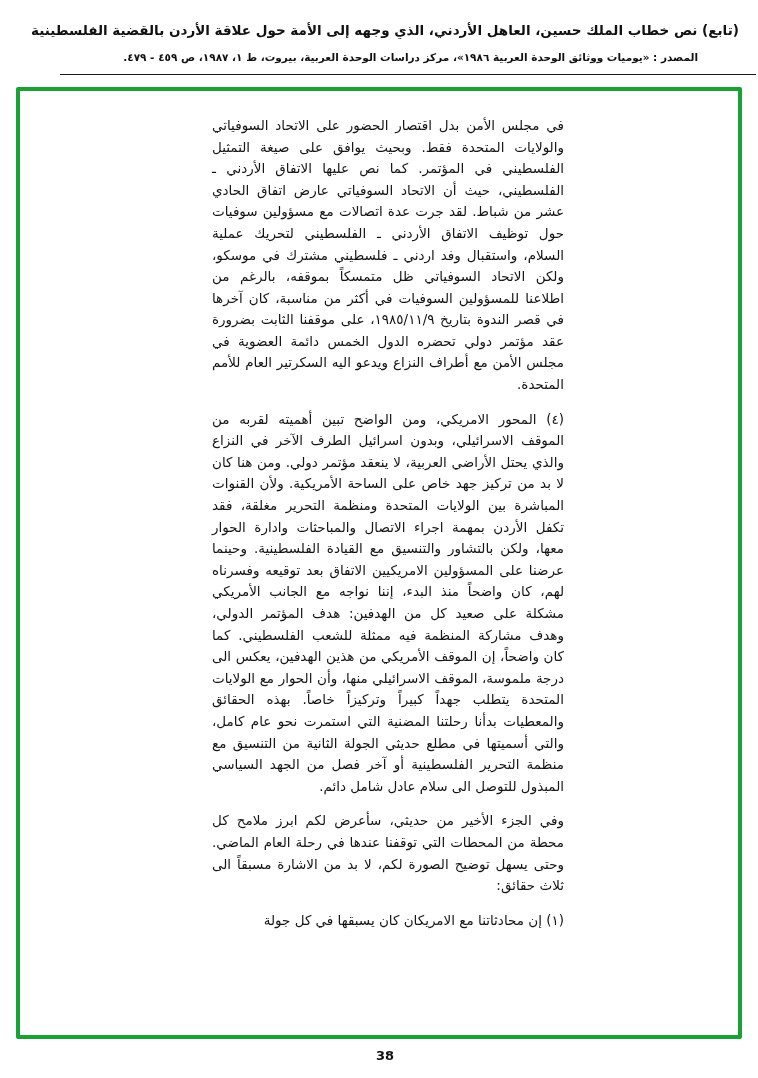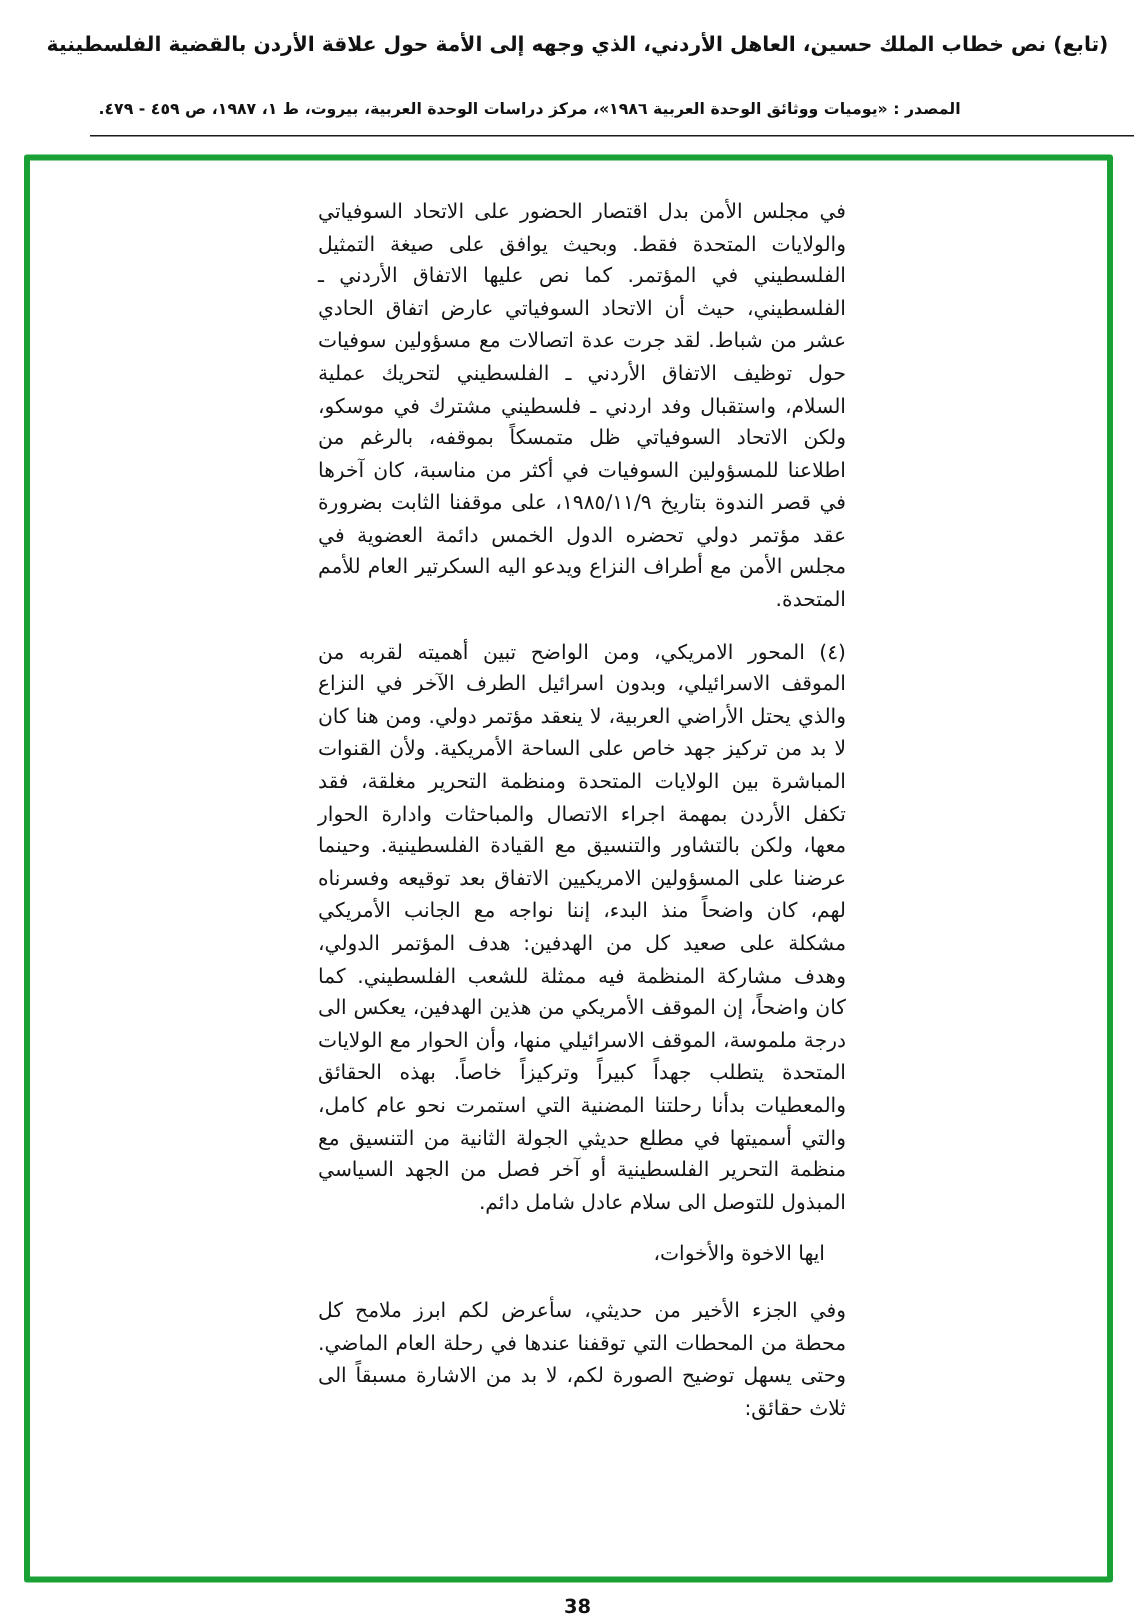--- a/index.html
+++ b/index.html
@@ -23,24 +23,24 @@
     text-align:center;
   }
   .doc-title{
     margin:0;
     font-size:13.5px;
     font-weight:bold;
     line-height:1.5;
   }
   .doc-source{
     direction:rtl;
-    text-align:center;
+    text-align:right;
     font-size:10.5px;
     font-weight:bold;
-    margin:26px 60px 0 8px;
+    margin:10px 60px 0 8px;
     line-height:1.4;
   }
   .header-divider{
     border:none;
     border-top:1.5px solid #1a1a1a;
     margin:9px 2px 0 60px;
   }
   .green-frame{
     margin:12px 16px 0 16px;
     height:952px;
@@ -84,18 +84,18 @@
 </header>
 
 <div class="doc-source">المصدر :  «يوميات ووثائق الوحدة العربية ١٩٨٦»، مركز دراسات الوحدة العربية، بيروت، ط ١، ١٩٨٧، ص ٤٥٩ - ٤٧٩.</div>
 
 <hr class="header-divider">
 
 <div class="green-frame">
   <div class="text-column">
     <p>في مجلس الأمن بدل اقتصار الحضور على الاتحاد السوفياتي والولايات المتحدة فقط. وبحيث يوافق على صيغة التمثيل الفلسطيني في المؤتمر. كما نص عليها الاتفاق الأردني ـ الفلسطيني، حيث أن الاتحاد السوفياتي عارض اتفاق الحادي عشر من شباط. لقد جرت عدة اتصالات مع مسؤولين سوفيات حول توظيف الاتفاق الأردني ـ الفلسطيني لتحريك عملية السلام، واستقبال وفد اردني ـ فلسطيني مشترك في موسكو، ولكن الاتحاد السوفياتي ظل متمسكاً بموقفه، بالرغم من اطلاعنا للمسؤولين السوفيات في أكثر من مناسبة، كان آخرها في قصر الندوة بتاريخ ١٩٨٥/١١/٩، على موقفنا الثابت بضرورة عقد مؤتمر دولي تحضره الدول الخمس دائمة العضوية في مجلس الأمن مع أطراف النزاع ويدعو اليه السكرتير العام للأمم المتحدة.</p>
     <p>(٤) المحور الامريكي، ومن الواضح تبين أهميته لقربه من الموقف الاسرائيلي، وبدون اسرائيل الطرف الآخر في النزاع والذي يحتل الأراضي العربية، لا ينعقد مؤتمر دولي. ومن هنا كان لا بد من تركيز جهد خاص على الساحة الأمريكية. ولأن القنوات المباشرة بين الولايات المتحدة ومنظمة التحرير مغلقة، فقد تكفل الأردن بمهمة اجراء الاتصال والمباحثات وادارة الحوار معها، ولكن بالتشاور والتنسيق مع القيادة الفلسطينية. وحينما عرضنا على المسؤولين الامريكيين الاتفاق بعد توقيعه وفسرناه لهم، كان واضحاً منذ البدء، إننا نواجه مع الجانب الأمريكي مشكلة على صعيد كل من الهدفين: هدف المؤتمر الدولي، وهدف مشاركة المنظمة فيه ممثلة للشعب الفلسطيني. كما كان واضحاً، إن الموقف الأمريكي من هذين الهدفين، يعكس الى درجة ملموسة، الموقف الاسرائيلي منها، وأن الحوار مع الولايات المتحدة يتطلب جهداً كبيراً وتركيزاً خاصاً. بهذه الحقائق والمعطيات بدأنا رحلتنا المضنية التي استمرت نحو عام كامل، والتي أسميتها في مطلع حديثي الجولة الثانية من التنسيق مع منظمة التحرير الفلسطينية أو آخر فصل من الجهد السياسي المبذول للتوصل الى سلام عادل شامل دائم.</p>
-    <p class="salutation">ايها الاخوة والأخوات،</p>
     <p>وفي الجزء الأخير من حديثي، سأعرض لكم ابرز ملامح كل محطة من المحطات التي توقفنا عندها في رحلة العام الماضي. وحتى يسهل توضيح الصورة لكم، لا بد من الاشارة مسبقاً الى ثلاث حقائق:</p>
+    <p>(١) إن محادثاتنا مع الامريكان كان يسبقها في كل جولة</p>
   </div>
 </div>
 
 <div class="page-number">38</div>
 
 </body></html>

